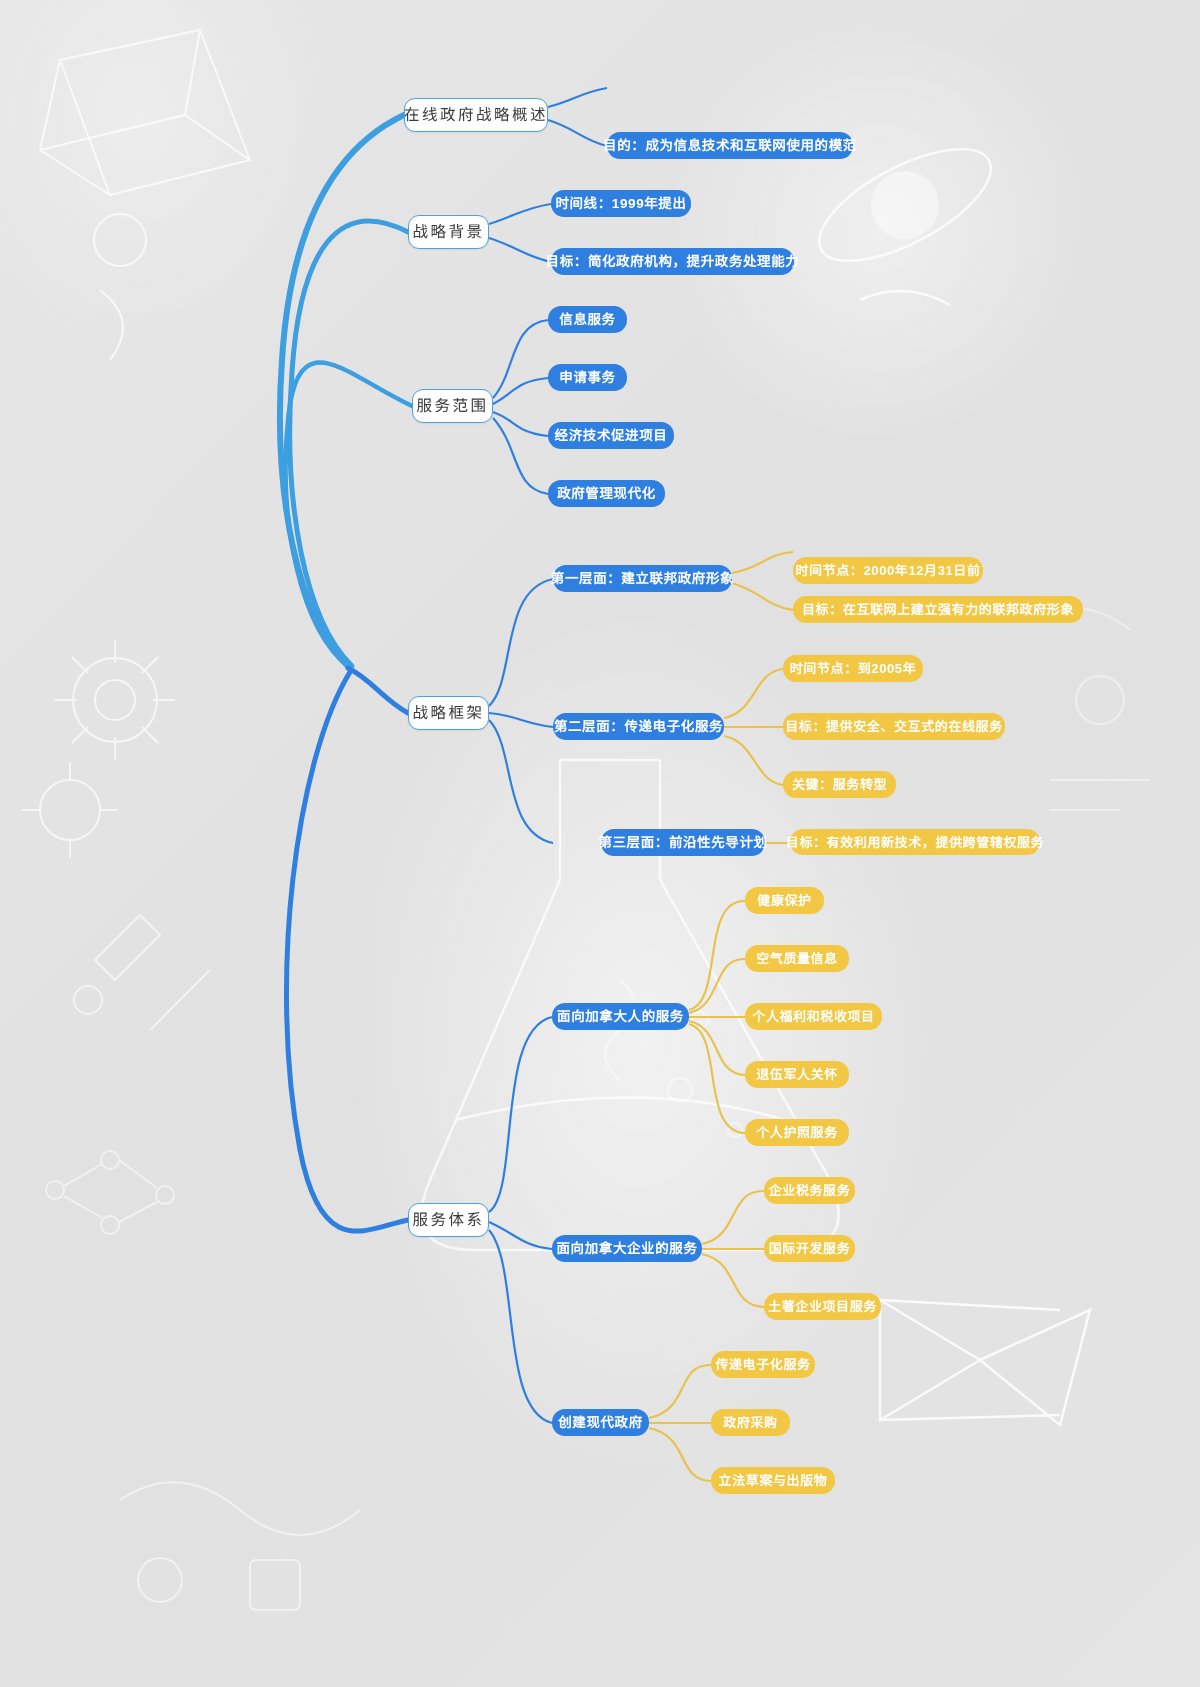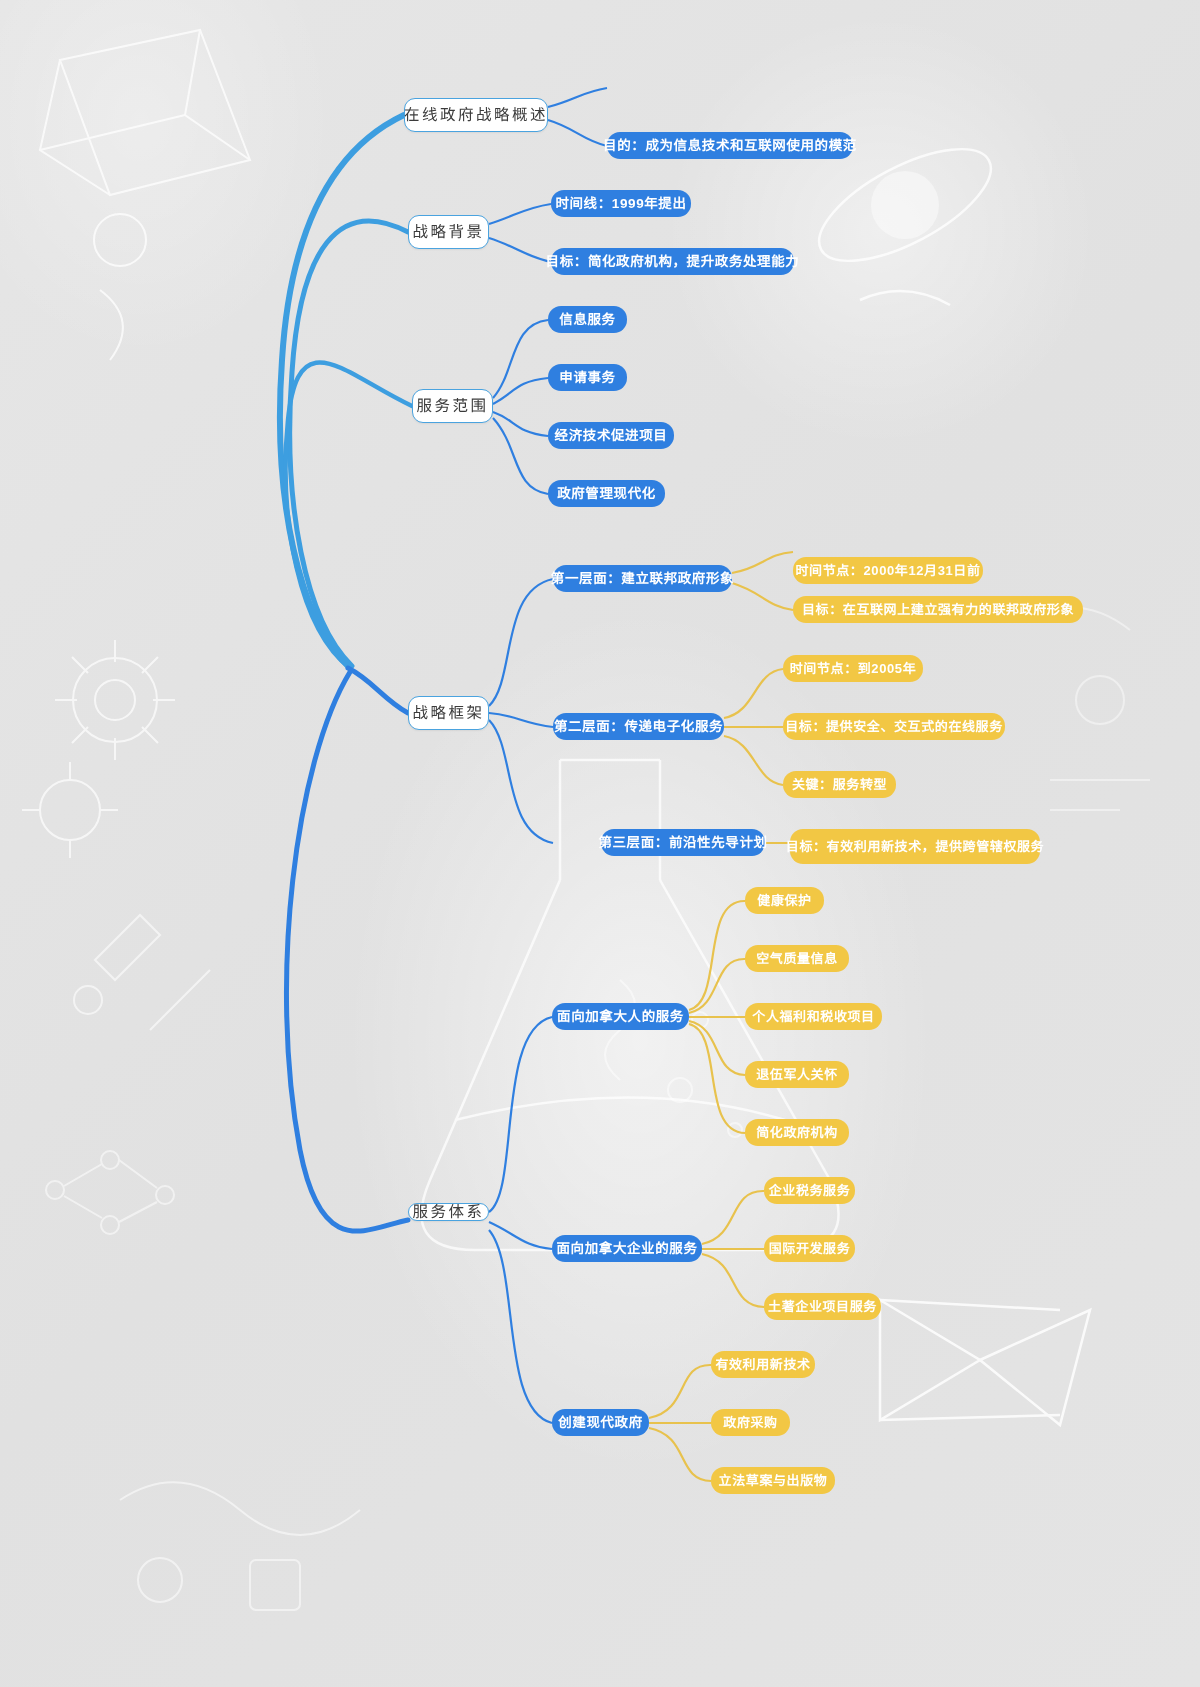--- a/index.html
+++ b/index.html
@@ -257,62 +257,62 @@
   </div>
   <div class="node node-yellow" style="left:783px;top:713px;width:222px;height:27px;">
     <span>目标：提供安全、交互式的在线服务</span>
   </div>
   <div class="node node-yellow" style="left:783px;top:771px;width:113px;height:27px;">
     <span>关键：服务转型</span>
   </div>
   <div class="node node-blue" style="left:553px;top:829px;width:164px;height:27px;margin-left:48px;">
     <span>第三层面：前沿性先导计划</span>
   </div>
-  <div class="node node-yellow" style="left:790px;top:829px;width:250px;height:35px;">
+  <div class="node node-yellow" style="left:790px;top:829px;width:250px;height:26px;">
     <span>目标：有效利用新技术，提供跨管辖权服务</span>
   </div>
 
-  <div class="node node-main" style="left:408px;top:1203px;width:81px;height:18px;">
+  <div class="node node-main" style="left:408px;top:1203px;width:81px;height:34px;">
     <span>服务体系</span>
   </div>
   <div class="node node-blue" style="left:552px;top:1003px;width:137px;height:27px;">
     <span>面向加拿大人的服务</span>
   </div>
   <div class="node node-yellow" style="left:745px;top:887px;width:79px;height:27px;">
     <span>健康保护</span>
   </div>
   <div class="node node-yellow" style="left:745px;top:945px;width:104px;height:27px;">
     <span>空气质量信息</span>
   </div>
   <div class="node node-yellow" style="left:745px;top:1003px;width:137px;height:27px;">
     <span>个人福利和税收项目</span>
   </div>
   <div class="node node-yellow" style="left:745px;top:1061px;width:104px;height:27px;">
     <span>退伍军人关怀</span>
   </div>
   <div class="node node-yellow" style="left:745px;top:1119px;width:104px;height:27px;">
-    <span>简化政府机构</span>
+    <span>个人护照服务</span>
   </div>
   <div class="node node-blue" style="left:552px;top:1235px;width:150px;height:27px;">
     <span>面向加拿大企业的服务</span>
   </div>
   <div class="node node-yellow" style="left:764px;top:1177px;width:91px;height:27px;">
     <span>企业税务服务</span>
   </div>
   <div class="node node-yellow" style="left:764px;top:1235px;width:91px;height:27px;">
     <span>国际开发服务</span>
   </div>
   <div class="node node-yellow" style="left:764px;top:1293px;width:117px;height:27px;">
     <span>土著企业项目服务</span>
   </div>
   <div class="node node-blue" style="left:552px;top:1409px;width:97px;height:27px;">
     <span>创建现代政府</span>
   </div>
   <div class="node node-yellow" style="left:711px;top:1351px;width:104px;height:27px;">
-    <span>有效利用新技术</span>
+    <span>传递电子化服务</span>
   </div>
   <div class="node node-yellow" style="left:711px;top:1409px;width:79px;height:27px;">
     <span>政府采购</span>
   </div>
   <div class="node node-yellow" style="left:711px;top:1467px;width:124px;height:27px;">
     <span>立法草案与出版物</span>
   </div>
 
 </div>
 

